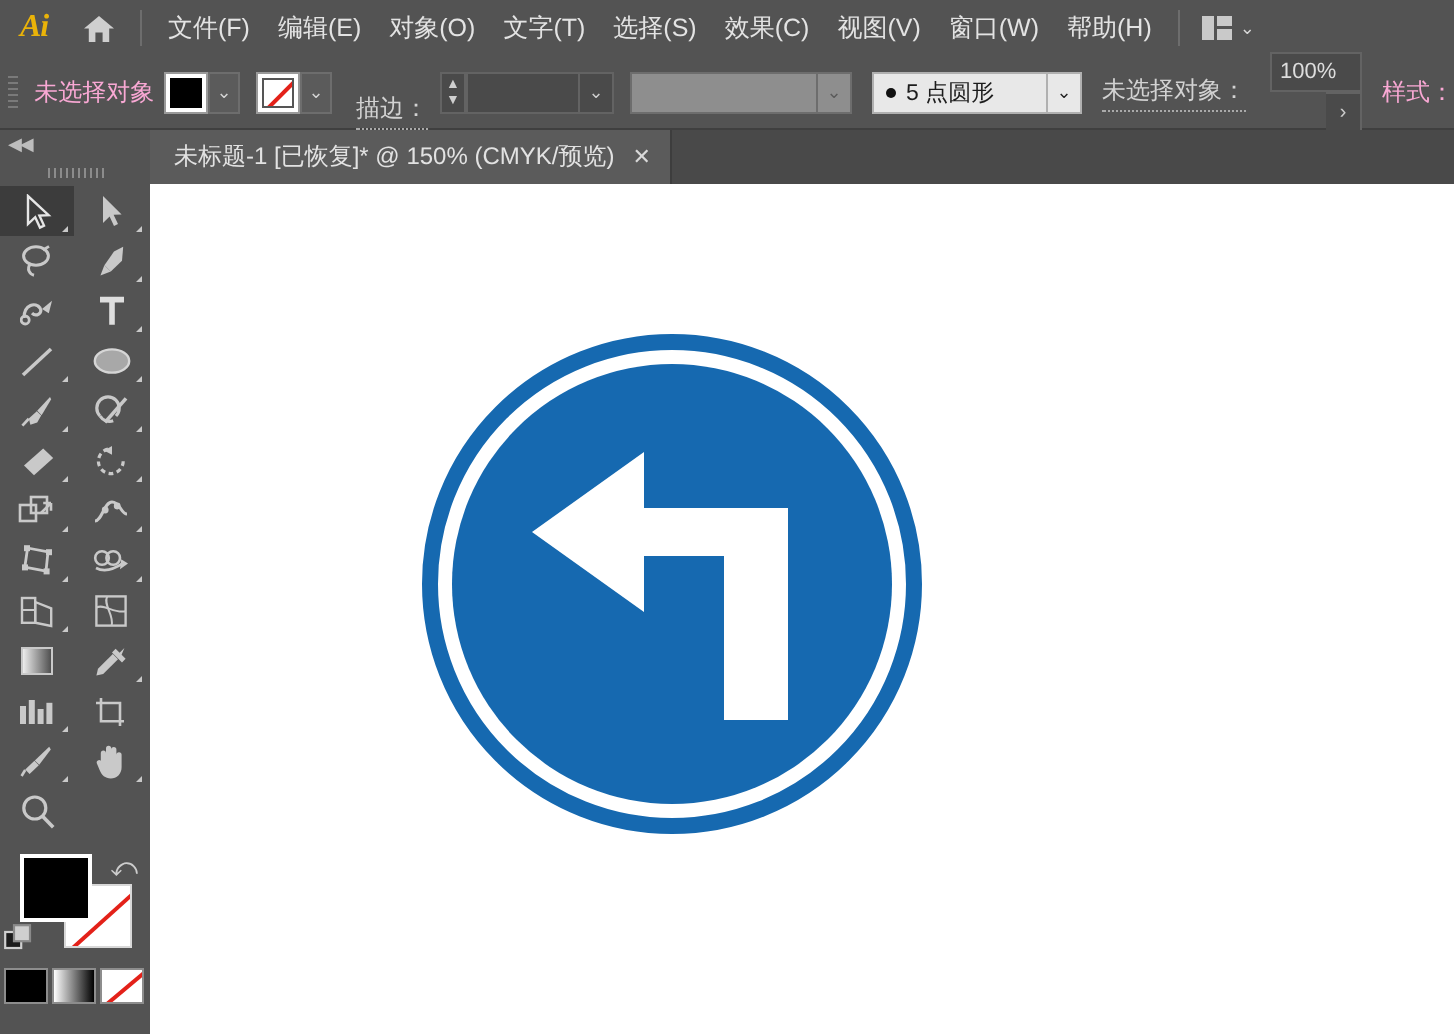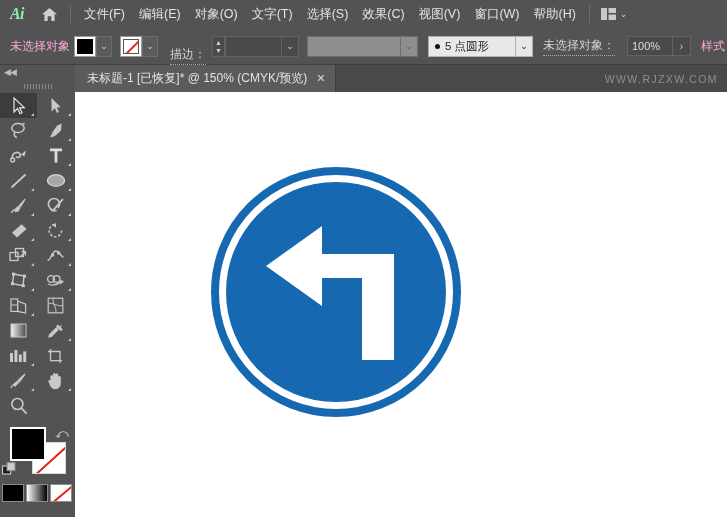--- a/index.html
+++ b/index.html
@@ -10,21 +10,21 @@
     font-family: "Liberation Sans", "DejaVu Sans", sans-serif;
   }
   #app { position: relative; width: 727px; height: 517px; background: #535353; }
 
   
   .menubar {
     position: absolute; left: 0; top: 0; width: 727px; height: 28px;
     background: #535353; display: flex; align-items: center;
   }
   .ai-logo {
-    width: 34px; text-align: center; color: #86efac;
+    width: 34px; text-align: center; color: #eab308;
     font-size: 16px; font-weight: bold; font-style: italic;
     font-family: "Liberation Serif", serif; letter-spacing: -0.5px;
   }
   .home-icon { width: 30px; display: flex; align-items: center; justify-content: center; }
   .vsep { width: 1px; height: 18px; background: #6d6d6d; margin: 0 6px; }
   .menu-item {
     color: #e3e3e3; font-size: 12.5px; padding: 4px 7px; white-space: nowrap;
   }
   .arrange-icon { display: flex; align-items: center; gap: 4px; padding: 3px 5px; }
   .chev { color: #d8d8d8; font-size: 9px; }
@@ -245,21 +245,21 @@
       <div class="field-light" style="width:88px;">
         <span class="dot"></span>
         <span>5 点圆形</span>
       </div>
       <div class="chev-btn-light">
           <span>⌄</span>
         </div>
     </div>
 
     <div class="cb-label-u" style="margin-left:10px;">未选择对象：</div>
-    <div style="display:flex;align-items:flex-end;margin-left:12px;">
+    <div style="display:flex;align-items:flex-end;margin-left:12px;flex-direction:column;">
       <div class="opacity-field">100%</div>
       <div class="opacity-arrow">›</div>
     </div>
 
     <div class="cb-label" style="margin-left:10px;">样式：</div>
   </div>
 
   <div class="toolpanel">
     <div class="tp-header">
       <span class="tp-collapse">◀◀</span>
@@ -500,21 +500,20 @@
       <div class="minisw grad"></div>
       <div class="minisw none"></div>
     </div>
   </div>
 
   <div class="tabbar">
     <div class="doctab">
       <span class="doctab-title">未标题-1 [已恢复]* @ 150% (CMYK/预览)</span>
       <span class="doctab-close">✕</span>
     </div>
-    <div class="watermark">WWW.RJZXW.COM</div>
   </div>
 
   <div class="canvas">
     <svg width="652" height="425" viewBox="0 0 652 425">
 
       <circle cx="261" cy="200" r="121" fill="none" stroke="#1669b0" stroke-width="8"></circle>
       <circle cx="261" cy="200" r="110" fill="#1669b0"></circle>
 
       <path d="M96 140 L96 58 L56 58 L56 86 L0 46 L56 6 L56 34 L128 34 L128 140 Z" transform="translate(191,128) scale(1)" fill="#ffffff"></path>
     </svg>

